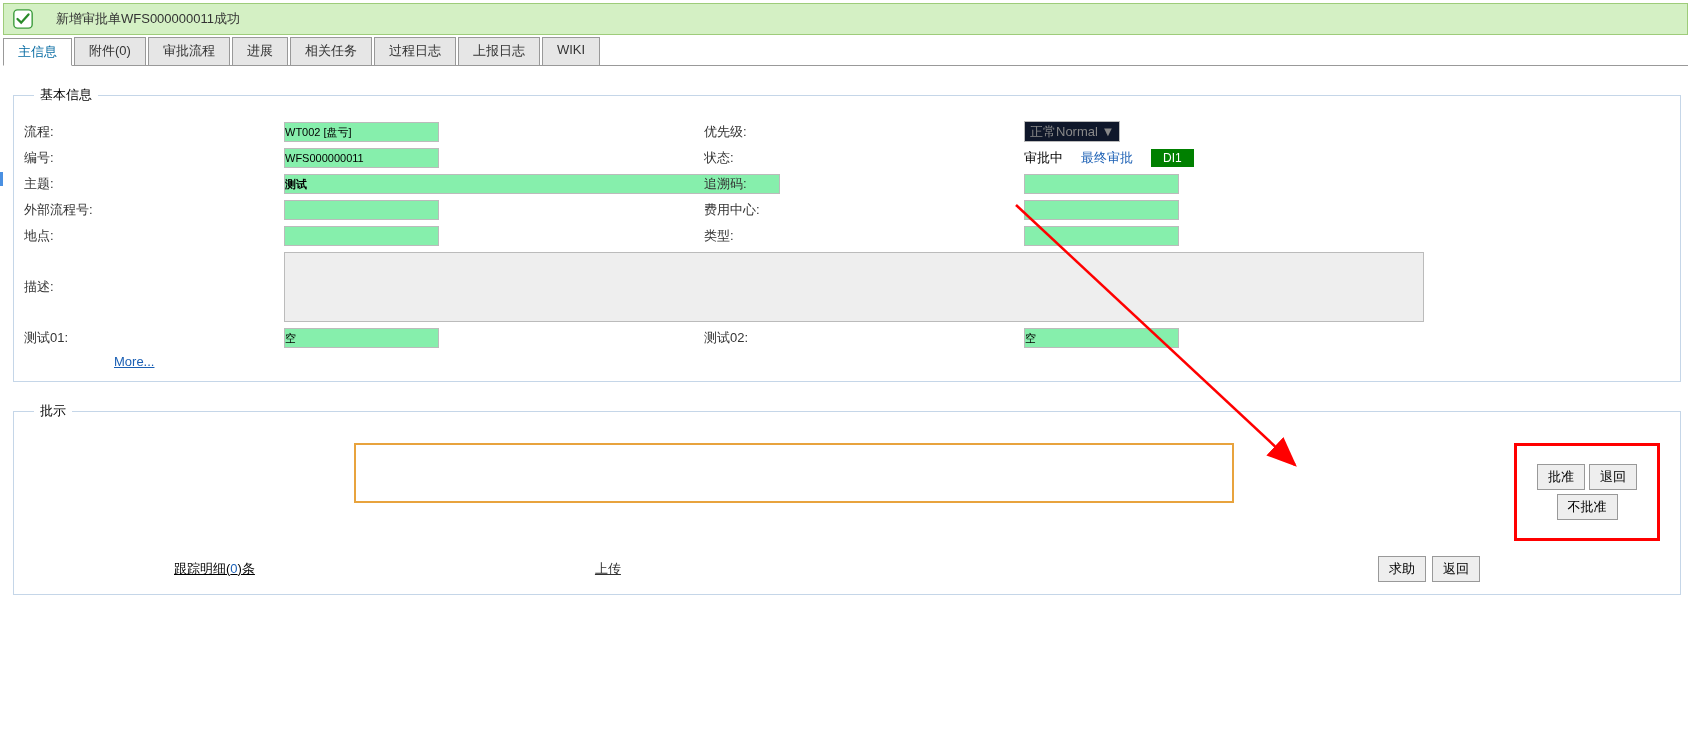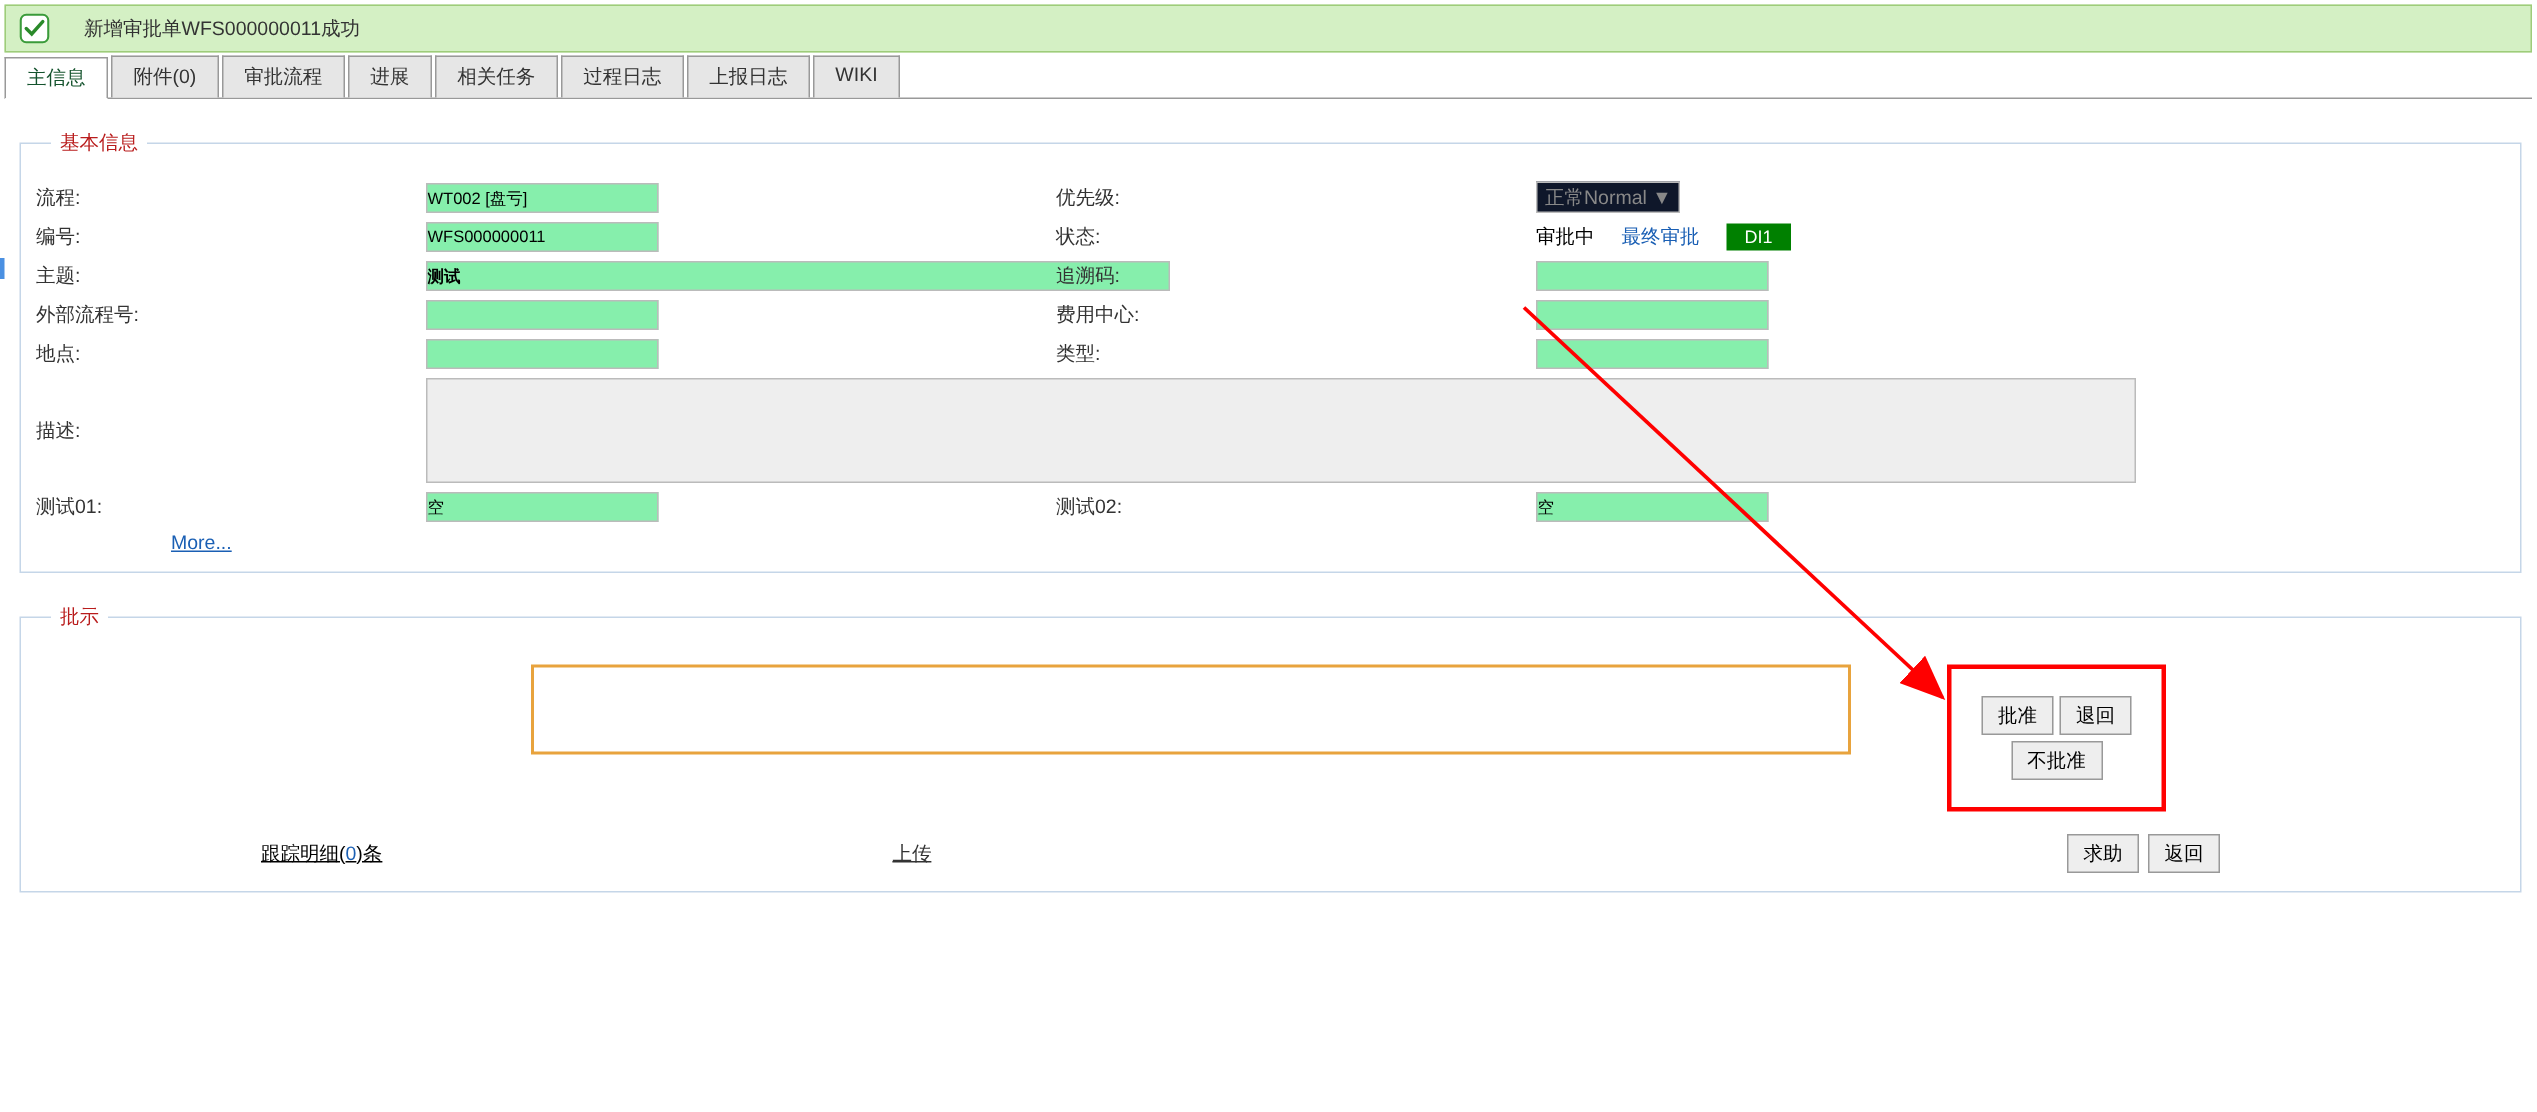--- a/index.html
+++ b/index.html
@@ -40,36 +40,36 @@
     border: 1px solid #999;
     border-bottom: none;
     background: #e6e6e6;
     margin-right: 2px;
     cursor: pointer;
     font-size: 13px;
     position: relative;
   }
   .tab.active {
     background: #fff;
-    color: #14532d;
+    color: #0369a1;
     top: 1px;
     border-bottom: 1px solid #fff;
   }
   .content-wrapper {
     padding: 20px 10px 10px 10px;
     margin-left: 3px;
   }
   fieldset.section {
     border: 1px solid #c5d6e8;
     margin-bottom: 20px;
     padding: 18px 10px 12px 10px;
     position: relative;
   }
   fieldset.section legend {
-    color: #b91c1c;
+    color: #000000;
     font-size: 13px;
     padding: 0 6px;
     margin-left: 10px;
   }
   .form-grid {
     display: grid;
     grid-template-columns: 260px 420px 320px 400px;
     row-gap: 6px;
     align-items: center;
   }
@@ -128,20 +128,21 @@
     color: #1a5fb4;
     text-decoration: underline;
     cursor: pointer;
     margin-left: 90px;
   }
   .approval-area {
     display: flex;
     align-items: flex-start;
     gap: 4px;
     padding: 5px 10px;
+    justify-content: space-between;
   }
   .approval-textarea {
     border: 2px solid #e8a33d;
     width: 880px;
     height: 60px;
     margin-left: 320px;
     resize: none;
     font-size: 13px;
     padding: 4px;
   }

